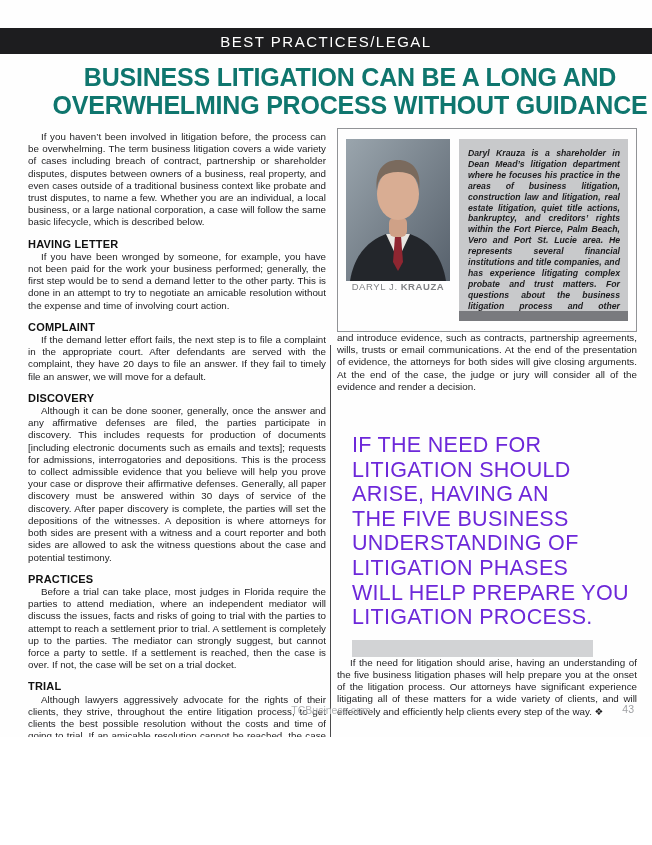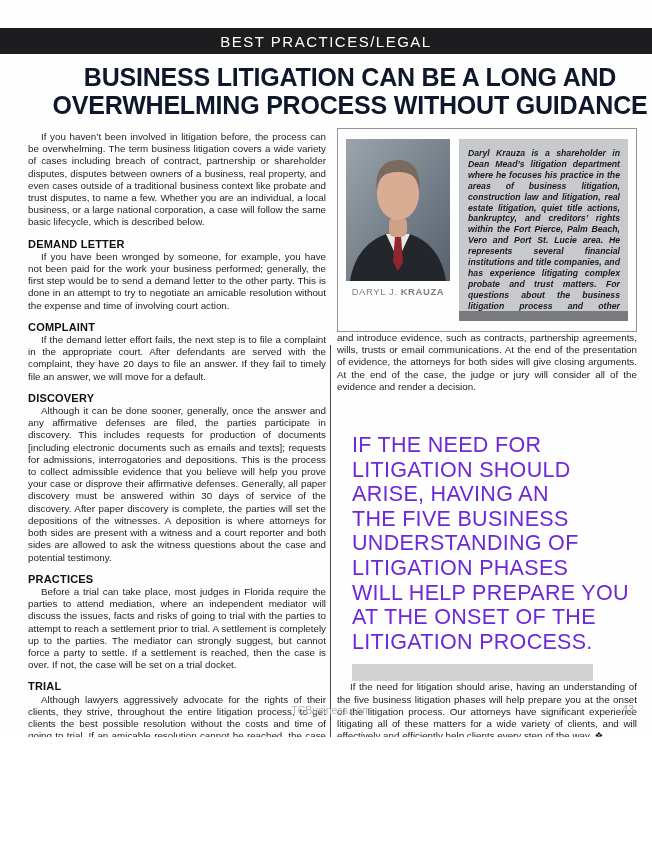--- a/index.html
+++ b/index.html
@@ -9,21 +9,21 @@
     font-family:"Liberation Sans", sans-serif; color:#1c1c1e;
   }
   .topbar {
     position:absolute; top:28px; left:0; right:0; height:26px;
     background:#1d1d1f; color:#ffffff;
     display:flex; align-items:center; justify-content:center;
     font-size:15px; letter-spacing:1.5px; font-weight:400;
   }
   .title {
     position:absolute; top:63px; left:0; right:0; text-align:center;
-    font-size:25px; line-height:28px; font-weight:bold; color:#0f172a;
+    font-size:25px; line-height:28px; font-weight:bold; color:#0f766e;
     letter-spacing:-0.2px;
     padding-left:48px;
   }
   .col-left {
     position:absolute; left:28px; top:131px; width:298px; height:684px;
     overflow:hidden;
   }
   .col-right {
     position:absolute; left:337px; top:128px; width:300px; height:692px;
     overflow:hidden;
@@ -40,21 +40,21 @@
     margin:9px 0 1px 0; letter-spacing:0.2px;
   }
   
   .profile-box {
     box-sizing:border-box; width:300px; height:204px;
     border:1px solid #919396; padding:10px 8px; display:flex; gap:9px;
   }
   .photo-col { width:104px; flex:0 0 104px; }
   .photo-frame { width:104px; height:142px; display:block; }
   .photo-caption {
-    margin-top:5px; text-align:center; font-size:9.5px;
+    text-align:center; font-size:9.5px;
     color:#808285; letter-spacing:0.6px; white-space:nowrap;
   }
   .photo-caption .cap-bold { font-weight:bold; margin-left:3px; }
   .bio-box {
     position:relative; flex:1; background:#c8c9cb; box-sizing:border-box;
     padding:9px 8px 16px 9px; overflow:hidden;
     font-size:8.7px; line-height:10.9px; font-style:italic; font-weight:bold;
     color:#1c1c1e; text-align:justify;
   }
   .bio-bar { position:absolute; bottom:0; left:0; right:0; height:10px; background:#797a7e; }
@@ -85,21 +85,21 @@
   </div>
 
   <div class="title">
     <div>BUSINESS LITIGATION CAN BE A LONG AND</div>
     <div>OVERWHELMING PROCESS WITHOUT GUIDANCE</div>
   </div>
 
   <div class="col-left body-text">
     <p class="para">If you haven’t been involved in litigation before, the process can be overwhelming. The term business litigation covers a wide variety of cases including breach of contract, partnership or shareholder disputes, disputes between owners of a business, real property, and even cases outside of a traditional business context like probate and trust disputes, to name a few. Whether you are an individual, a local business, or a large national corporation, a case will follow the same basic lifecycle, which is described below.</p>
 
-    <div class="section-heading">DEMAND LETTER</div>
+    <div class="section-heading">HAVING LETTER</div>
     <p class="para">If you have been wronged by someone, for example, you have not been paid for the work your business performed; generally, the first step would be to send a demand letter to the other party. This is done in an attempt to try to negotiate an amicable resolution without the expense and time of involving court action.</p>
 
     <div class="section-heading">COMPLAINT</div>
     <p class="para">If the demand letter effort fails, the next step is to file a complaint in the appropriate court. After defendants are served with the complaint, they have 20 days to file an answer. If they fail to timely file an answer, we will move for a default.</p>
 
     <div class="section-heading">DISCOVERY</div>
     <p class="para">Although it can be done sooner, generally, once the answer and any affirmative defenses are filed, the parties participate in discovery. This includes requests for production of documents [including electronic documents such as emails and texts]; requests for admissions, interrogatories and depositions. This is the process to collect admissible evidence that you believe will help you prove your case or disprove their affirmative defenses. Generally, all paper discovery must be answered within 30 days of service of the discovery. After paper discovery is complete, the parties will set the depositions of the witnesses. A deposition is where attorneys for both sides are present with a witness and a court reporter and both sides are allowed to ask the witness questions about the case and potential testimony.</p>
 
     <div class="section-heading">PRACTICES</div>
     <p class="para">Before a trial can take place, most judges in Florida require the parties to attend mediation, where an independent mediator will discuss the issues, facts and risks of going to trial with the parties to attempt to reach a settlement prior to trial. A settlement is completely up to the parties. The mediator can strongly suggest, but cannot force a party to settle. If a settlement is reached, then the case is over. If not, the case will be set on a trial docket.</p>
@@ -142,21 +142,20 @@
     <p class="para-noindent body-text continuation">and introduce evidence, such as contracts, partnership agreements, wills, trusts or email communications. At the end of the presentation of evidence, the attorneys for both sides will give closing arguments. At the end of the case, the judge or jury will consider all of the evidence and render a decision.</p>
 
     <div class="pull-quote">
       <div>IF THE NEED FOR</div>
       <div>LITIGATION SHOULD</div>
       <div>ARISE, HAVING AN</div>
       <div>THE FIVE BUSINESS</div>
       <div>UNDERSTANDING OF</div>
       <div>LITIGATION PHASES</div>
       <div>WILL HELP PREPARE YOU</div>
-      <div>AT THE ONSET OF THE</div>
       <div>LITIGATION PROCESS.</div>
     </div>
 
     <div class="quote-bar"></div>
 
     <p class="para body-text closing">If the need for litigation should arise, having an understanding of the five business litigation phases will help prepare you at the onset of the litigation process. Our attorneys have significant experience litigating all of these matters for a wide variety of clients, and will effectively and efficiently help clients every step of the way. ❖</p>
   </div>
 
   <div class="footer-site">TCBusiness.com</div>
   <div class="footer-page">43</div>

